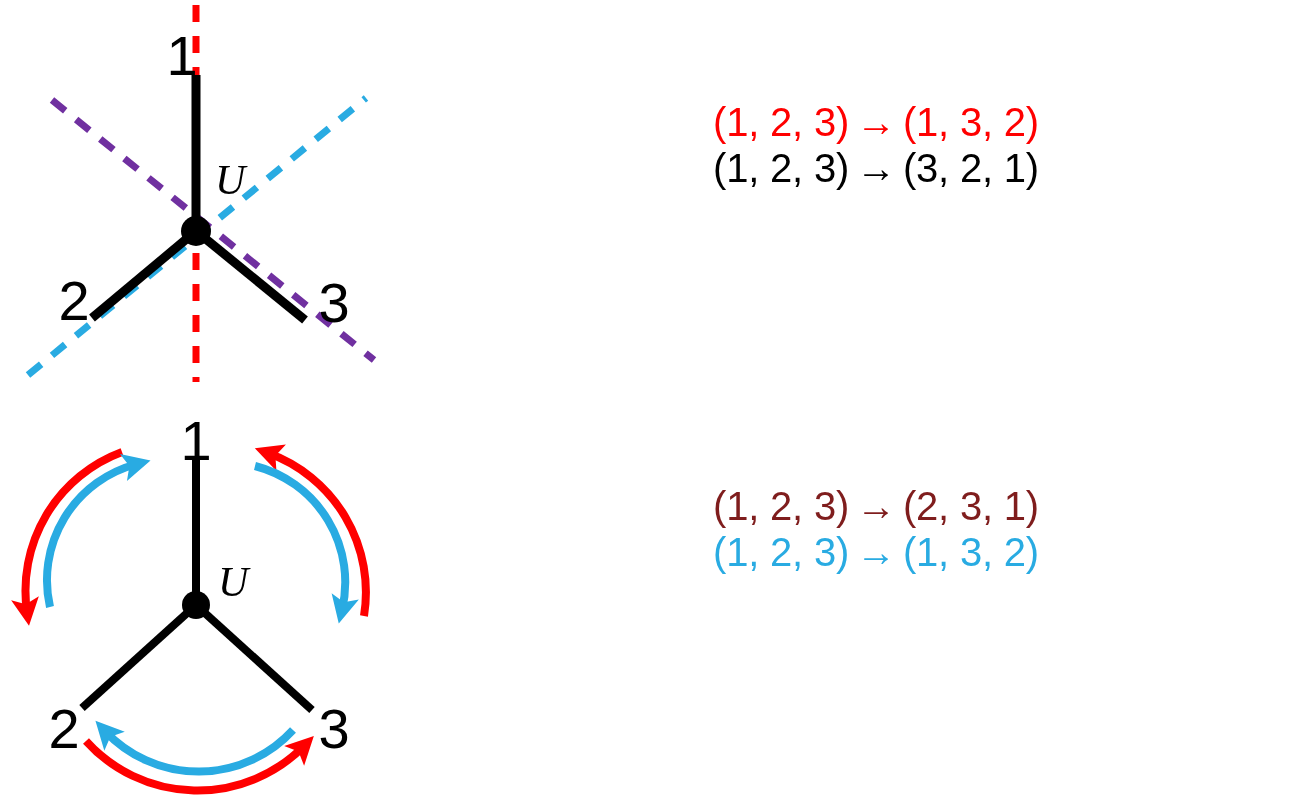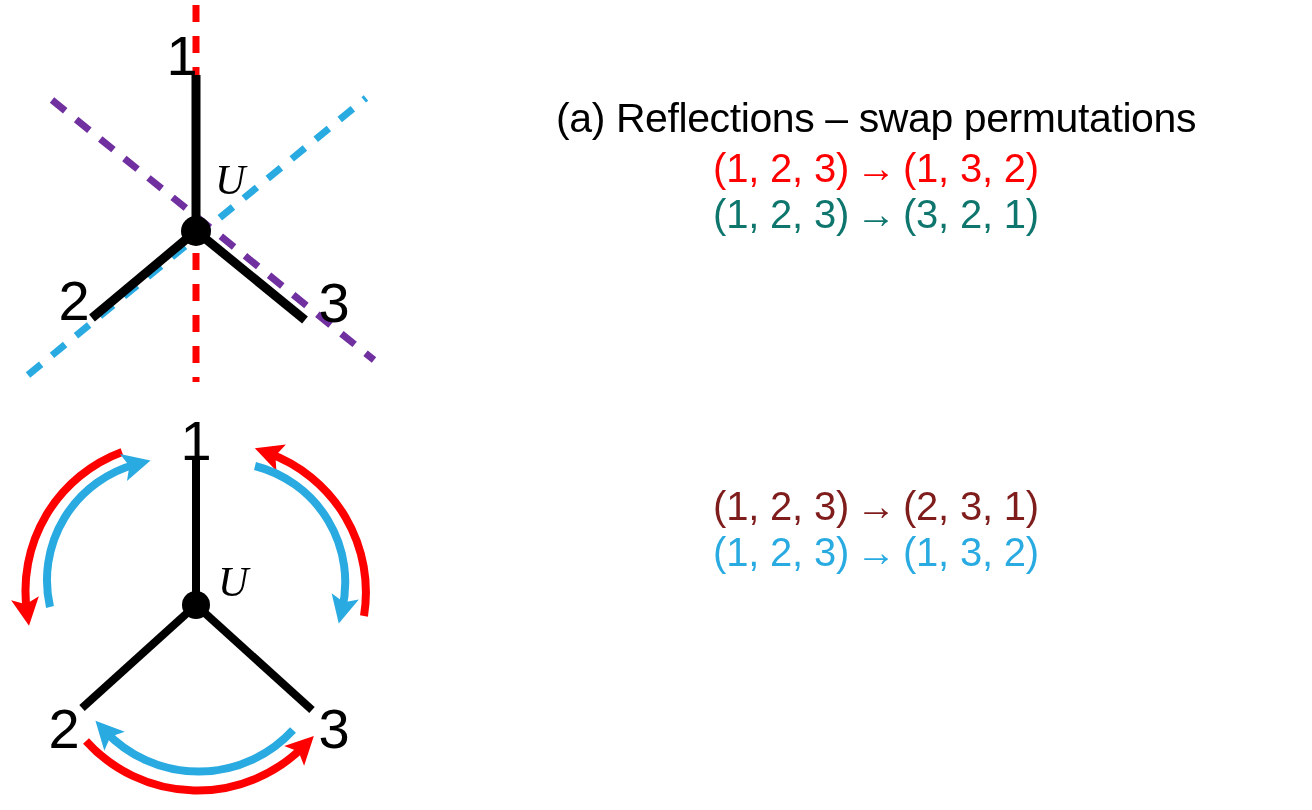--- a/index.html
+++ b/index.html
@@ -117,28 +117,27 @@
 
     <path d="M 293 330 A 128 128 0 0 1 105 331" fill="none" stroke="#29ABE2" stroke-width="8" stroke-linecap="butt" marker-end="url(#ah-cyan)"></path>
 
     <text x="196" y="60" text-anchor="middle" font-family="Liberation Sans, sans-serif" font-size="56" fill="#000000">1</text>
     <text x="64" y="348" text-anchor="middle" font-family="Liberation Sans, sans-serif" font-size="56" fill="#000000">2</text>
     <text x="334" y="348" text-anchor="middle" font-family="Liberation Sans, sans-serif" font-size="56" fill="#000000">3</text>
     <text x="218" y="196" font-family="Liberation Serif, serif" font-style="italic" font-size="42" fill="#000000">U</text>
   </svg>
 
   <div id="panel-a-text" class="text-panel">
-    <div class="panel-heading">(a) Reflections – swap permutations</div>
     <div class="perm-list">
 
       <div class="perm-line" style="color:#FF0000">
         <span>(1, 2, 3)</span><span class="arrow">→</span><span>(1, 3, 2)</span>
       </div>
 
-      <div class="perm-line" style="color:#0f766e">
+      <div class="perm-line" style="color:#000000">
         <span>(1, 2, 3)</span><span class="arrow">→</span><span>(3, 2, 1)</span>
       </div>
 
 
     </div>
   </div>
 
   <div id="panel-b-text" class="text-panel">
     <div class="perm-list">
 

